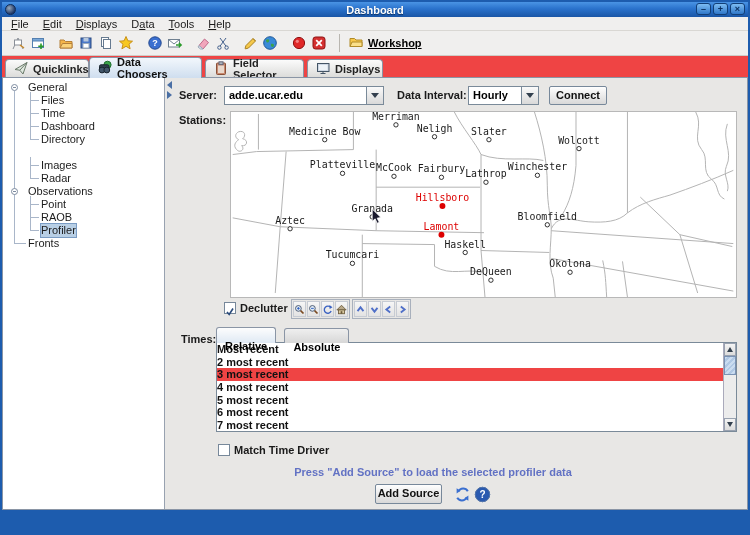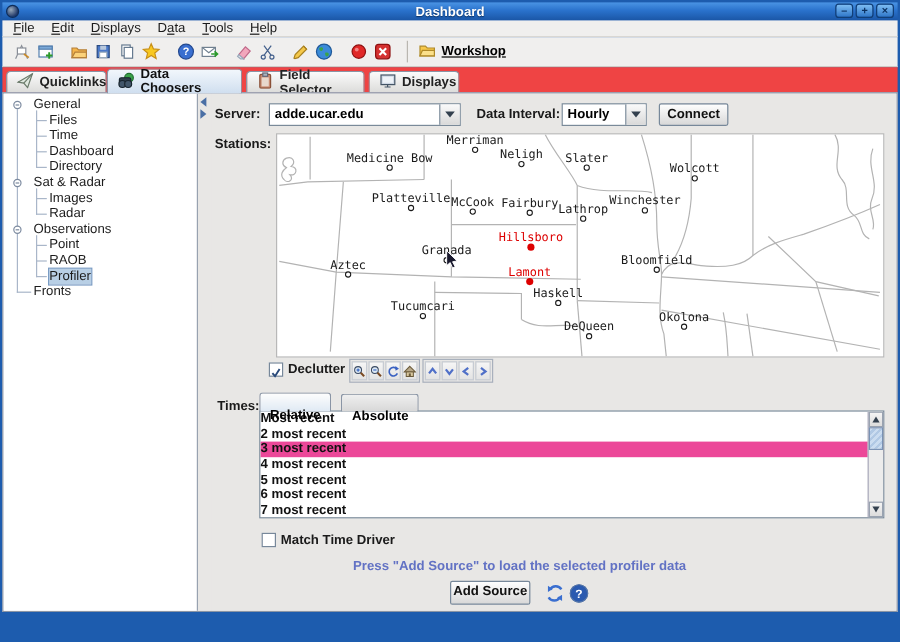--- a/index.html
+++ b/index.html
@@ -50,21 +50,21 @@
   .cb{position:absolute;width:12px;height:12px;background:#fff;border:1px solid #77889a;}
   
   .navgroup{position:absolute;height:20px;border:1px solid #a8b0bc;display:flex;align-items:center;padding:0 1px;gap:1px;background:#e8e7e5;}
   .nav-btn{width:13px;height:16px;display:flex;align-items:center;justify-content:center;border:1px solid #c6cbd3;background:linear-gradient(#f6f6f6,#e3e3e3);}
   
   .ttab{position:absolute;height:15px;font-size:11px;font-weight:bold;padding:12px 8px 0;border:1px solid #8a95a5;border-bottom:none;border-radius:3px 3px 0 0;}
   .ttab.selected{background:linear-gradient(#fdfdfd,#dfe9f4);top:249px;height:16px;z-index:2;}
   .ttab.unselected{background:linear-gradient(#efefef,#d7d7d7);top:250px;}
   .timelist{position:absolute;left:40px;top:264px;width:521px;height:90px;background:#fff;border:1px solid #7a8a99;overflow:hidden;}
   .time-row{height:12.7px;font-size:11px;font-weight:bold;line-height:12.6px;padding-left:0;color:#111;}
-  .time-row.sel{background:#ec4899;}
+  .time-row.sel{background:#ef4444;}
   .vscroll{position:absolute;right:0;top:0;width:13px;height:88px;background:#ececec;border-left:1px solid #aab;}
   .sbtn{position:absolute;left:0;width:12px;height:13px;background:linear-gradient(#f4f4f4,#dcdcdc);border:1px solid #99a2b0;display:flex;align-items:center;justify-content:center;}
   .sbtn i{width:0;height:0;border:3px solid transparent;}
   .sthumb{position:absolute;left:0;top:13px;width:12px;height:19px;background:repeating-linear-gradient(135deg,#cadcf0,#cadcf0 2px,#b0c8e4 2px,#b0c8e4 4px);border:1px solid #7a92b4;}
   .status-msg{position:absolute;left:0;top:388px;width:514px;text-align:center;font-size:11px;font-weight:bold;}
   
   .statusbar{position:absolute;left:2px;top:510px;width:746px;height:22px;background:#e8e7e5;border-top:1px solid #fff;}
   .sunken{position:absolute;top:3px;height:15px;background:#e8e7e5;border-top:1px solid #8f8f8f;border-left:1px solid #8f8f8f;border-bottom:1px solid #fff;border-right:1px solid #fff;font-size:10px;font-weight:bold;line-height:13px;padding-left:3px;color:#222;white-space:nowrap;}
 </style>
 </head>
@@ -239,24 +239,20 @@
           <div class="tree-line" style="left: 27px; top: 6px; width: 9px; height: 1px;"></div>
           <span class="tree-label" style="left: 38px;">Time</span>
         </div>
         <div class="tree-row" style="top: 42px;">
           <div class="tree-line" style="left: 27px; top: 6px; width: 9px; height: 1px;"></div>
           <span class="tree-label" style="left: 38px;">Dashboard</span>
         </div>
         <div class="tree-row" style="top: 55px;">
           <div class="tree-line" style="left: 27px; top: 6px; width: 9px; height: 1px;"></div>
           <span class="tree-label" style="left: 38px;">Directory</span>
-        </div>
-        <div class="tree-row" style="top: 68px;">
-          <div class="tree-knob" style="left: 8px; top: 3px;"></div>
-          <span class="tree-label" style="left: 25px;">Sat &amp; Radar</span>
         </div>
         <div class="tree-row" style="top: 81px;">
           <div class="tree-line" style="left: 27px; top: 6px; width: 9px; height: 1px;"></div>
           <span class="tree-label" style="left: 38px;">Images</span>
         </div>
         <div class="tree-row" style="top: 94px;">
           <div class="tree-line" style="left: 27px; top: 6px; width: 9px; height: 1px;"></div>
           <span class="tree-label" style="left: 38px;">Radar</span>
         </div>
         <div class="tree-row" style="top: 107px;">

